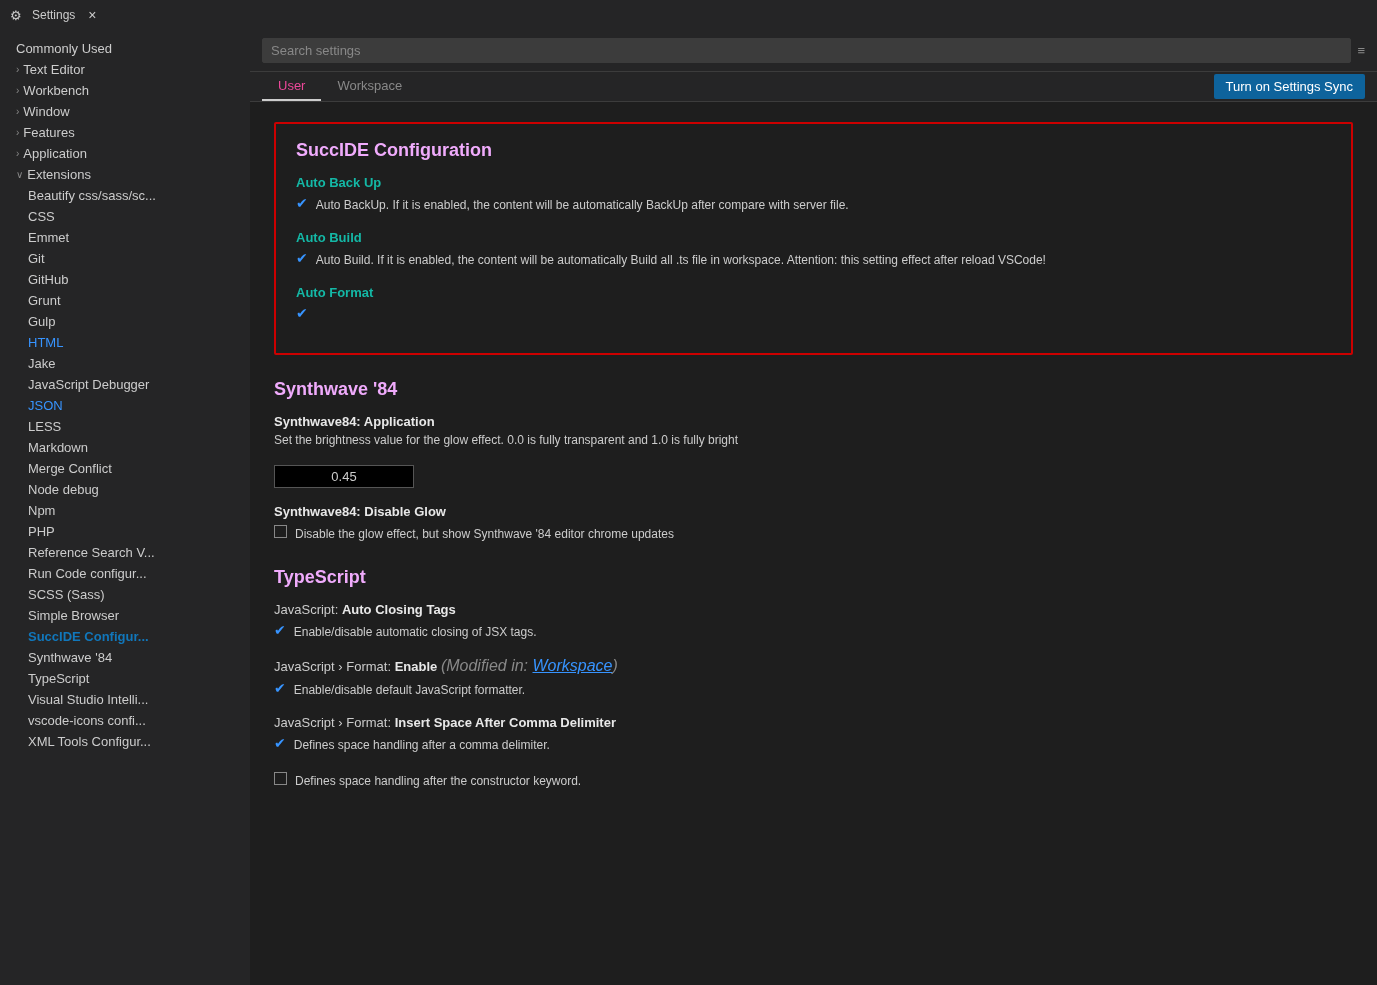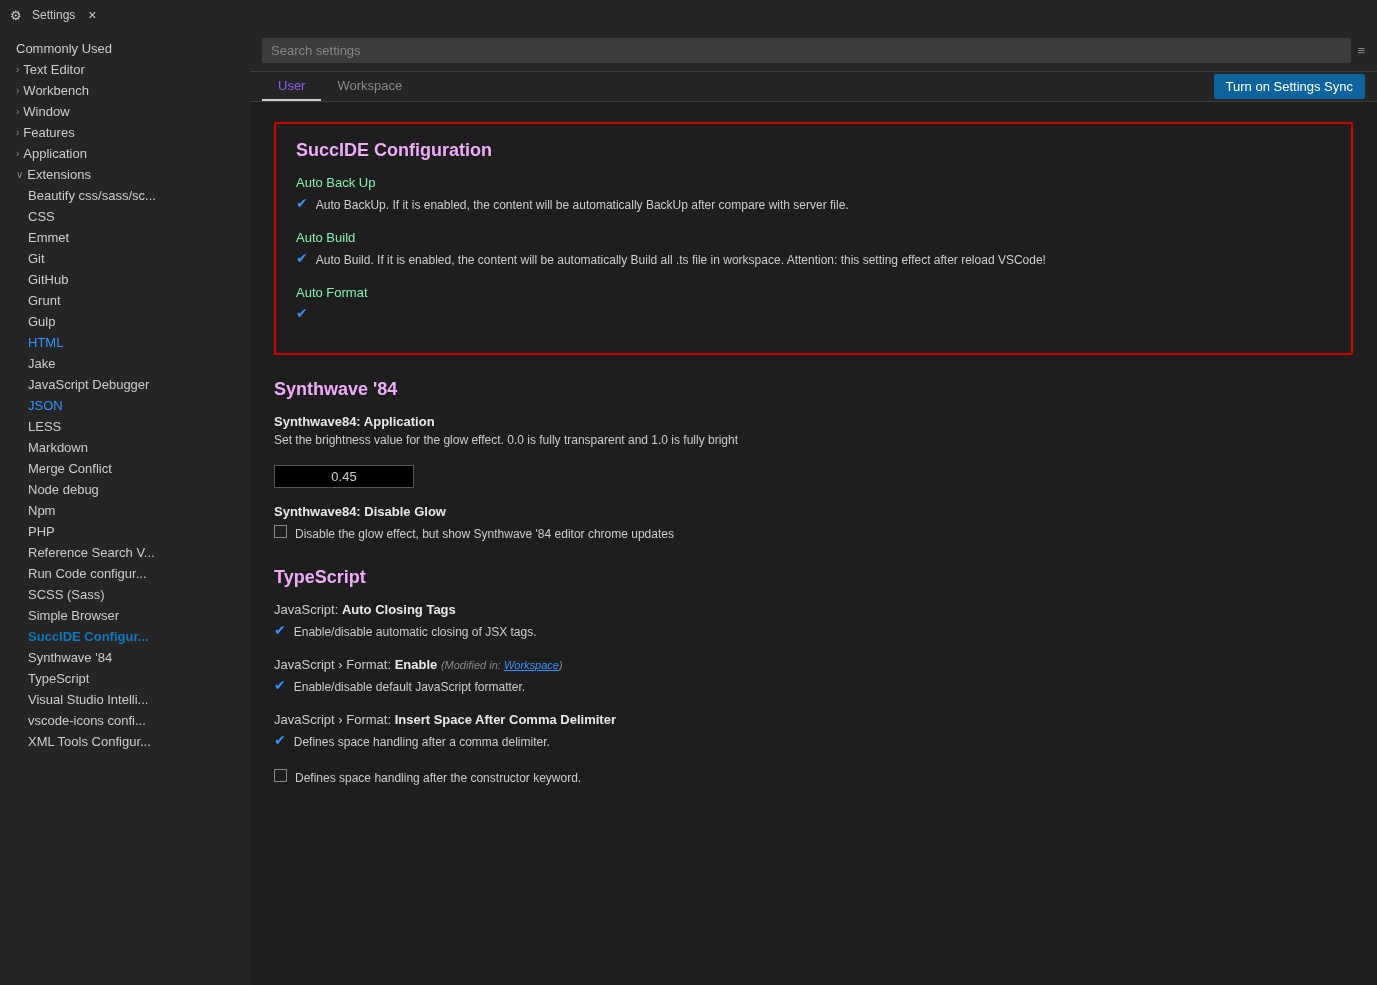--- a/index.html
+++ b/index.html
@@ -79,21 +79,21 @@
     }
     .tabs-group { display: flex; gap: 0; }
     .tab {
       padding: 6px 16px;
       cursor: pointer;
       color: #888;
       font-size: 13px;
       border-bottom: 2px solid transparent;
     }
     .tab.active {
-      color: #8b5cf6;
+      color: #ec4899;
       border-bottom: 2px solid #cccccc;
     }
     .sync-btn {
       background: #0e639c;
       color: white;
       border: none;
       padding: 5px 12px;
       font-size: 13px;
       cursor: pointer;
       border-radius: 2px;
@@ -150,22 +150,22 @@
     .section-title {
       font-size: 18px;
       font-weight: bold;
       color: #f0abfc;
       margin-bottom: 14px;
     }
     .setting-group {
       margin-bottom: 16px;
     }
     .setting-label {
-      font-weight: normal;
-      color: #86efac;
+      font-weight: bold;
+      color: #14b8a6;
       margin-bottom: 4px;
       font-size: 13px;
       margin-top: 12px;
     }
     .setting-desc {
       color: #cccccc;
       font-size: 12px;
       margin-top: 2px;
       line-height: 1.5;
     }
@@ -214,21 +214,21 @@
       font-size: 13px;
       color: #cccccc;
       margin-bottom: 2px;
     }
     .setting-sublabel strong {
       color: #e8e8e8;
     }
     .modified-tag {
       color: #888;
       font-style: italic;
-      font-size: 11px;
+      font-size: 16px;
     }
     .modified-link {
       color: #3794ff;
       text-decoration: underline;
       cursor: pointer;
     }
   </style>
 </head>
 <body>
 

